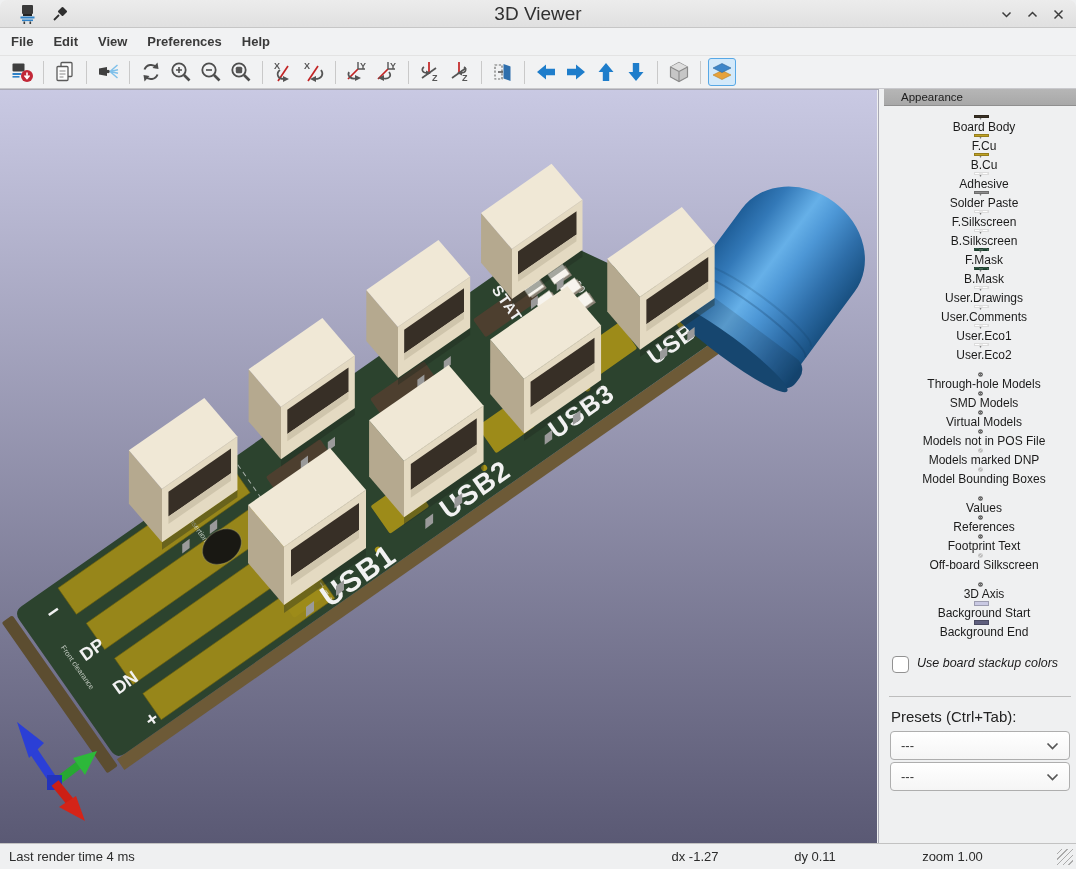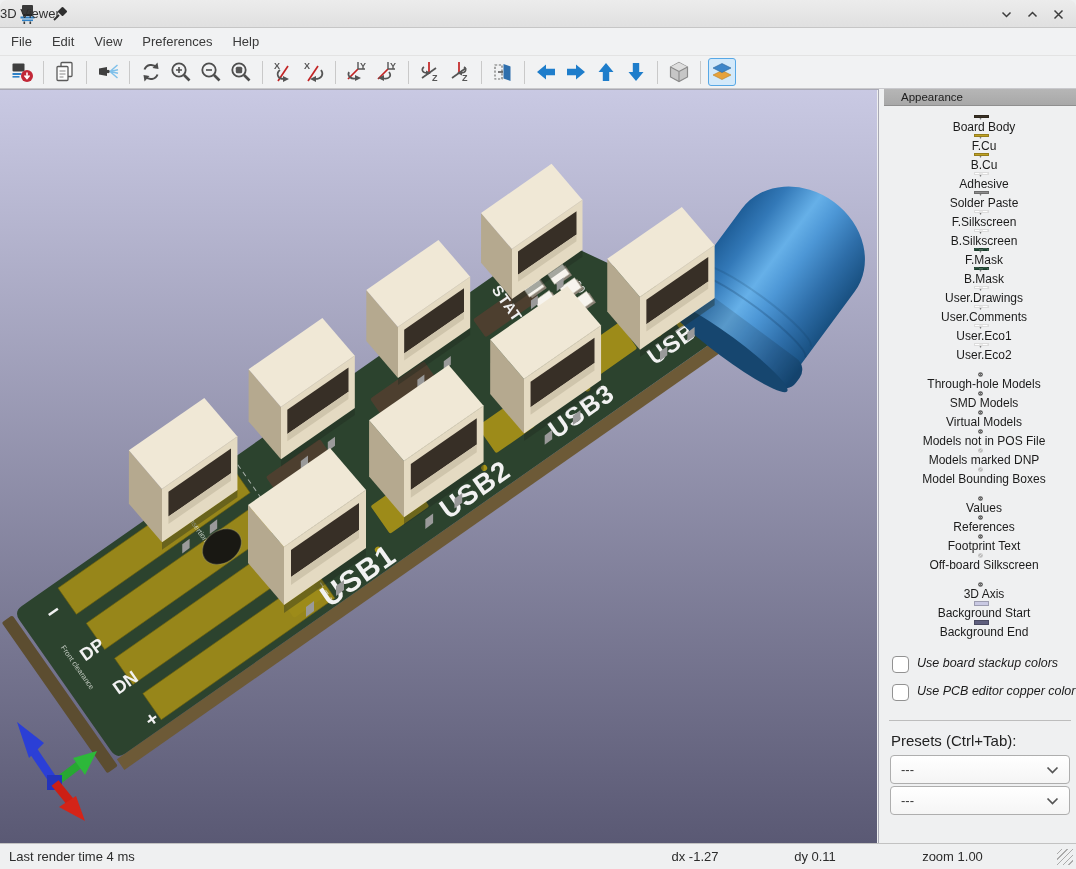--- a/index.html
+++ b/index.html
@@ -5,27 +5,27 @@
   * { margin:0; padding:0; box-sizing:border-box; }
   html,body { width:1076px; height:869px; font-family:"Liberation Sans", sans-serif; background:#eff0f1; overflow:hidden; }
   .window { position:relative; width:1076px; height:869px; background:#eff0f1; }
 
   
   .titlebar { position:absolute; top:0; left:0; width:1076px; height:28px;
     background:linear-gradient(#ececec,#e0e0e0); border-bottom:1px solid #c6c6c6;
     border-radius:7px 7px 0 0; }
   .titlebar .tb-left { position:absolute; left:18px; top:4px; display:flex; gap:14px; align-items:center; }
   .titlebar .title { position:absolute; left:0; right:0; top:0; height:28px; line-height:28px;
-    font-size:13px; color:#303030; }
+    text-align:center; font-size:19px; color:#303030; }
   .titlebar .tb-right { position:absolute; right:10px; top:7px; display:flex; gap:11px; }
   .winbtn { width:15px; height:15px; display:flex; align-items:center; justify-content:center; cursor:default; }
 
   
   .menubar { position:absolute; top:28px; left:0; width:1076px; height:28px; background:#f1f2f3;
-    display:flex; align-items:center; padding-left:1px; border-bottom:1px solid #e3e3e3; }
+    display:flex; align-items:center; padding-left:1px; border-bottom:1px solid #e3e3e3;font-weight:bold; }
   .menuitem { padding:0 10px; font-size:13px; color:#3a3a3a; height:28px; line-height:28px; }
 
   
   .toolbar { position:absolute; top:56px; left:0; width:1076px; height:33px; background:#f1f2f3;
     display:flex; align-items:center; padding-left:7px; border-bottom:1px solid #c9c9cc; }
   .tbtn { width:28px; height:28px; margin:0 1px; display:flex; align-items:center; justify-content:center; border-radius:3px; }
   .tbtn.active { background:#d3e9fa; border:1px solid #57a8e6; }
   .tsep { width:1px; height:23px; background:#c9c9c9; margin:0 6px; }
 
   
@@ -622,24 +622,20 @@
         <span class="lbl">Background End</span>
       </div>
 
       <div class="gap17"></div>
 
       <div class="cbrow">
         <span class="cbox"></span>
         <span class="lbl" style="font-size:12.5px">Use board stackup colors</span>
       </div>
       <div class="gap10" style="height:4px"></div>
-      <div class="cbrow">
-        <span class="cbox"></span>
-        <span class="lbl" style="font-size:12.5px">Use PCB editor copper color</span>
-      </div>
 
       <div class="divider"></div>
 
       <div class="ddlabel">Presets (Ctrl+Tab):</div>
       <div class="dropdown">
         <span>---</span>
         <svg class="dd-chev" width="13" height="9">
           <path d="M1.5 1.5 L6.5 6.5 L11.5 1.5" fill="none" stroke="#555" stroke-width="1.7"></path>
         </svg>
       </div>

